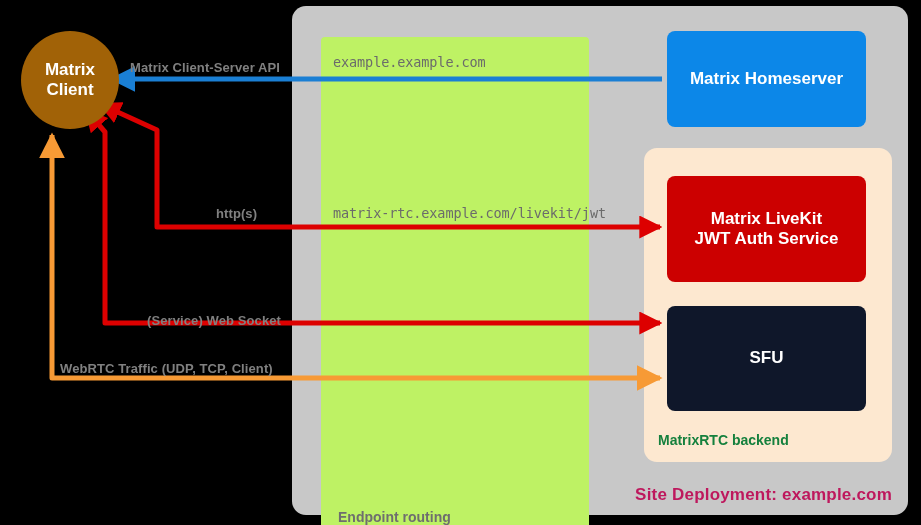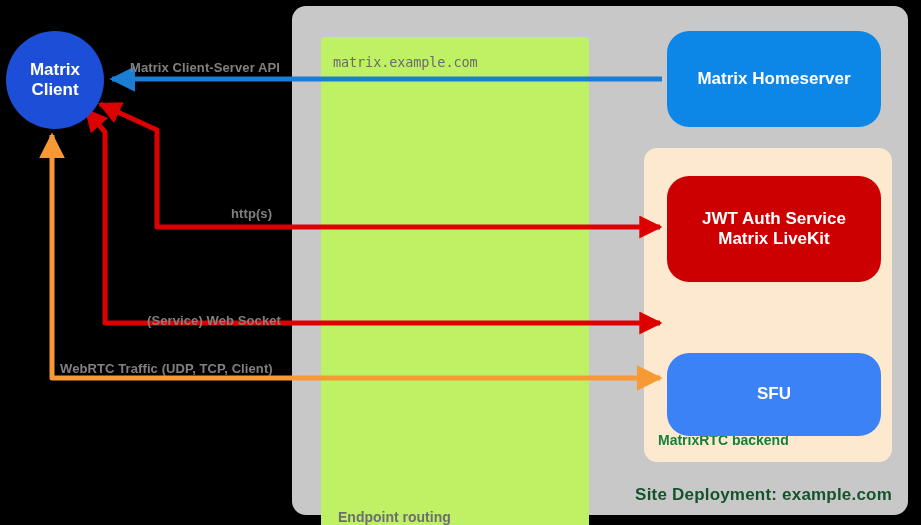--- a/index.html
+++ b/index.html
@@ -40,21 +40,21 @@
     top: 6px;
     width: 616px;
     height: 509px;
     background: #c8c8c8;
     border-radius: 14px;
   }
   .site-caption {
     position: absolute;
     right: 16px;
     bottom: 10px;
-    color: #14532d;
+    color: #be185d;
     font-size: 17px;
     font-weight: bold;
     letter-spacing: 0.2px;
   }
   
   .endpoint-panel {
     position: absolute;
     left: 321px;
     top: 37px;
     width: 268px;
@@ -93,52 +93,50 @@
     position: absolute;
     left: 14px;
     bottom: 14px;
     color: #15803d;
     font-size: 14px;
     font-weight: bold;
   }
   
   .box {
     position: absolute;
-    border-radius: 22px;
-    padding-left: 15px;
+    border-radius: 8px;
   }
   .box-homeserver {
     left: 667px; top: 31px; width: 199px; height: 96px;
     background: #0c87e8;
   }
   .box-jwt {
     left: 667px; top: 176px; width: 199px; height: 106px;
     background: #cc0000;
   }
   .box-sfu {
-    left: 667px; top: 306px; width: 199px; height: 83px;
-    background: #3b82f6;
-    margin-top: 47px;
+    left: 667px; top: 306px; width: 199px; height: 105px;
+    background: #0f172a;
   }
   .box-homeserver .node-label,
   .box-jwt .node-label,
   .box-sfu .node-label {
     left: 0; top: 0; width: 100%; height: 100%;
     flex-direction: column;
     font-size: 17px;
   }
   
   .client-circle {
     position: absolute;
-    left: 6px;
+    left: 21px;
     top: 31px;
     width: 98px;
     height: 98px;
     border-radius: 50%;
-    background: #1d4ed8;
+    background: #a16207;
   }
   .client-circle .node-label {
     left: 0; top: 0; width: 100%; height: 100%;
     flex-direction: column;
     font-size: 17px;
   }
   
   .flow-label {
     position: absolute;
     color: #808080;
@@ -180,44 +178,45 @@
 
     <path d="M 662 79 L 112 79" stroke="#1a7fd4" stroke-width="5" fill="none" marker-end="url(#arrow-blue)"></path>
 
     <path d="M 660 227 L 157 227 L 157 130 L 100 104" stroke="#dd0000" stroke-width="5" fill="none" stroke-linejoin="round" stroke-linecap="butt" marker-start="url(#arrow-red)" marker-end="url(#arrow-red)"></path>
 
     <path d="M 660 323 L 105 323 L 105 132 L 86 110" stroke="#dd0000" stroke-width="5" fill="none" stroke-linejoin="round" stroke-linecap="butt" marker-start="url(#arrow-red)" marker-end="url(#arrow-red)"></path>
 
     <path d="M 660 378 L 52 378 L 52 135" stroke="#f79a35" stroke-width="5" fill="none" stroke-linejoin="round" marker-start="url(#arrow-orange)" marker-end="url(#arrow-orange)"></path>
   </svg>
 
-  <div class="endpoint-url" style="top:54px">matrix.example.com</div>
+  <div class="endpoint-url" style="top:54px">example.example.com</div>
+  <div class="endpoint-url" style="top:205px">matrix-rtc.example.com/livekit/jwt</div>
 
   <div class="flow-label" style="left:130px; top:60px">Matrix Client-Server API</div>
-  <div class="flow-label" style="left:231px; top:206px">http(s)</div>
+  <div class="flow-label" style="left:216px; top:206px">http(s)</div>
   <div class="flow-label" style="left:147px; top:313px">(Service) Web Socket</div>
   <div class="flow-label" style="left:60px;  top:361px">WebRTC Traffic (UDP, TCP, Client)</div>
 
   <div class="client-circle">
     <div class="node-label">
       <span>Matrix</span>
       <span>Client</span>
     </div>
   </div>
 
   <div class="box box-homeserver">
     <div class="node-label">
       <span>Matrix Homeserver</span>
     </div>
   </div>
 
   <div class="box box-jwt">
     <div class="node-label">
+      <span>Matrix LiveKit</span>
       <span>JWT Auth Service</span>
-      <span>Matrix LiveKit</span>
     </div>
   </div>
 
   <div class="box box-sfu">
     <div class="node-label">
       <span>SFU</span>
     </div>
   </div>
 
 </div>

